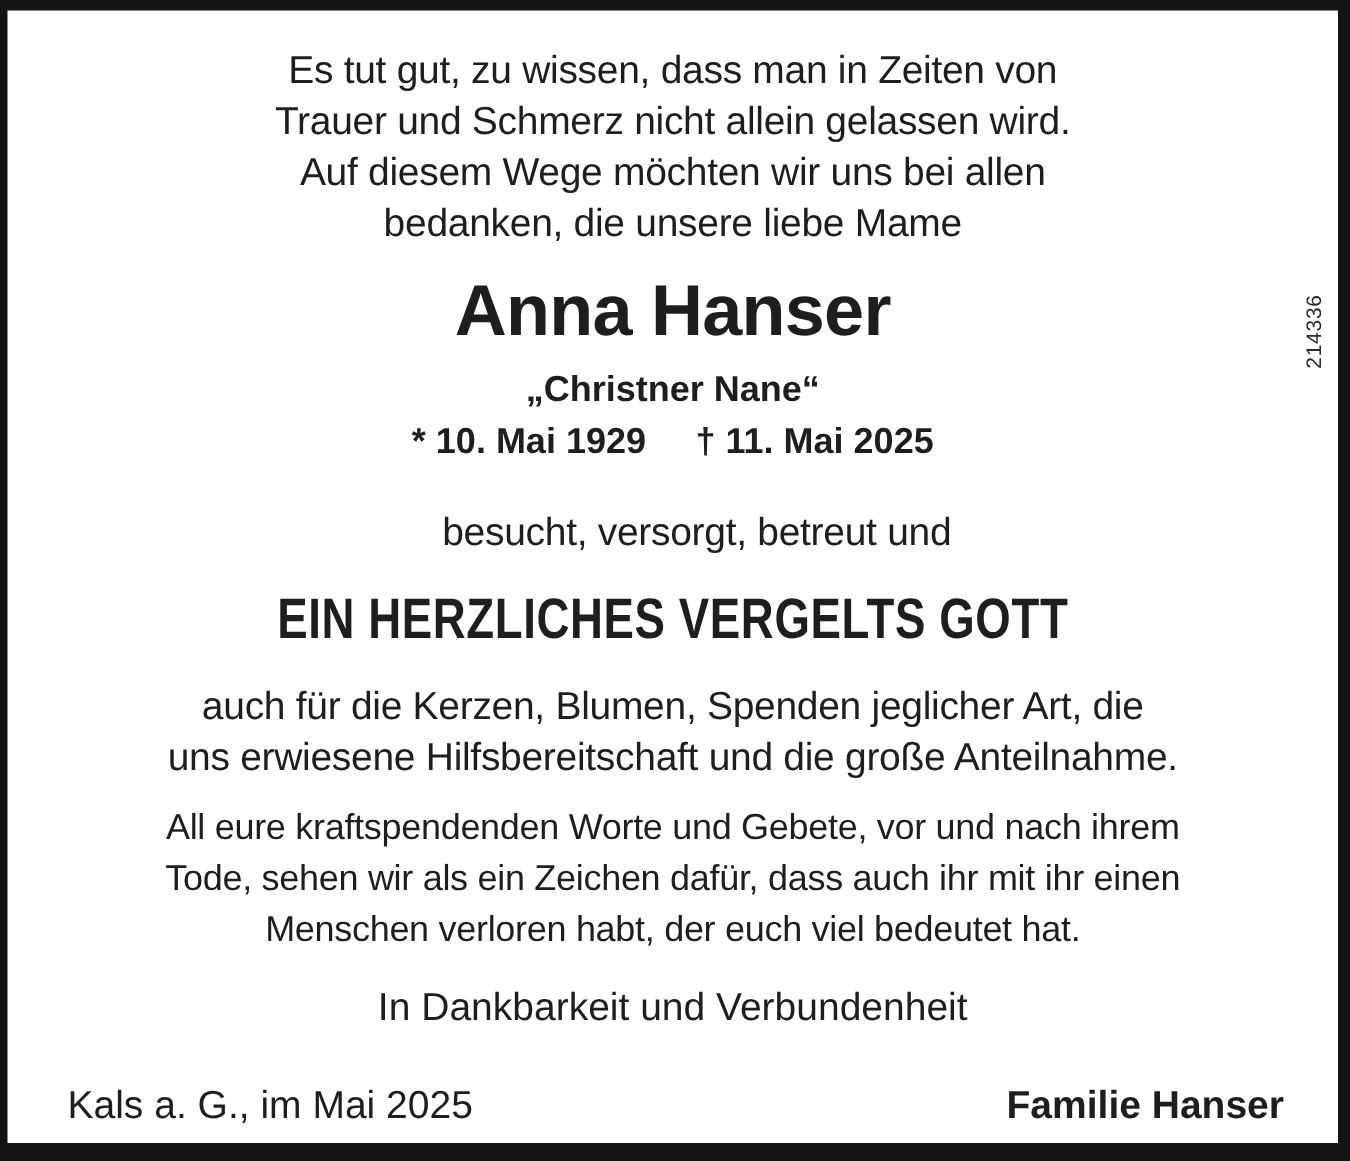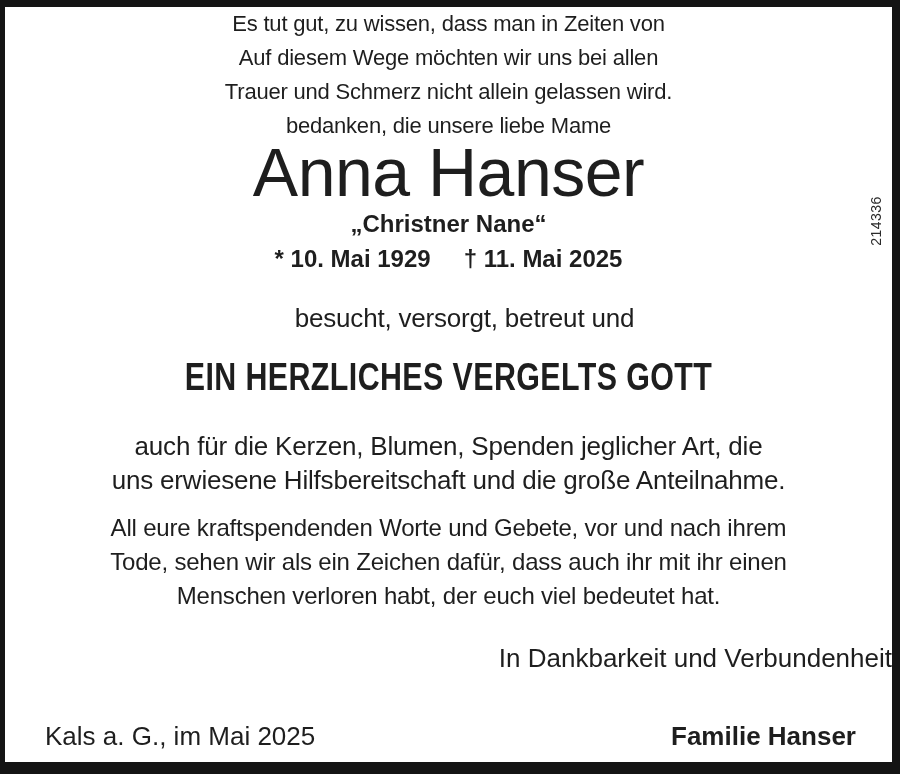--- a/index.html
+++ b/index.html
@@ -24,28 +24,30 @@
     position: relative;
     text-align: center;
     font-family: "Liberation Sans", sans-serif;
     color: #1e1e1e;
     overflow: hidden;
   }
   p, h1, h2 { margin: 0; padding: 0; }
   .line { display: block; }
 
   .intro {
-    font-size: 22px;
+    margin-top: 22px;
+    font-size: 26px;
     line-height: 34px;
     letter-spacing: -0.2px;
   }
   .deceased-name {
-    font-size: 68px;
+    margin-top: 14px;
+    font-size: 48px;
     line-height: 58px;
-    font-weight: normal;
+    font-weight: bold;
     letter-spacing: -0.5px;
   }
   .nickname {
     margin-top: 8px;
     font-size: 24px;
     line-height: 30px;
     font-weight: bold;
   }
   .dates {
     margin-top: 4px;
@@ -67,36 +69,35 @@
     margin-top: 22px;
     font-size: 38px;
     line-height: 40px;
     font-weight: bold;
     transform: scaleX(0.8);
     transform-origin: center;
     white-space: nowrap;
     letter-spacing: 0.5px;
   }
   .thanks {
-    margin-top: 32px;
+    margin-top: 20px;
     font-size: 26px;
     line-height: 34px;
     letter-spacing: -0.2px;
   }
   .words {
     margin-top: 14px;
     font-size: 24px;
     line-height: 34px;
     letter-spacing: -0.2px;
   }
   .closing {
-    margin-top: 28px;
+    margin-top: 17px;
     font-size: 26px;
     line-height: 34px;
-    text-align: right;
   }
   .bottom-row {
     position: absolute;
     left: 40px;
     right: 36px;
     bottom: 10px;
     display: flex;
     justify-content: space-between;
     align-items: flex-start;
     font-size: 26px;
@@ -127,22 +128,22 @@
 
 <div class="stage">
   <div class="notice">
 
     <div class="id-tag">
       <span>214336</span>
     </div>
 
     <p class="intro">
       <span class="line">Es tut gut, zu wissen, dass man in Zeiten von</span>
+      <span class="line">Trauer und Schmerz nicht allein gelassen wird.</span>
       <span class="line">Auf diesem Wege möchten wir uns bei allen</span>
-      <span class="line">Trauer und Schmerz nicht allein gelassen wird.</span>
       <span class="line">bedanken, die unsere liebe Mame</span>
     </p>
 
     <h1 class="deceased-name">Anna Hanser</h1>
 
     <div class="nickname">„Christner Nane“</div>
 
     <div class="dates">
       <span>* 10. Mai 1929</span>
       <span>† 11. Mai 2025</span>

